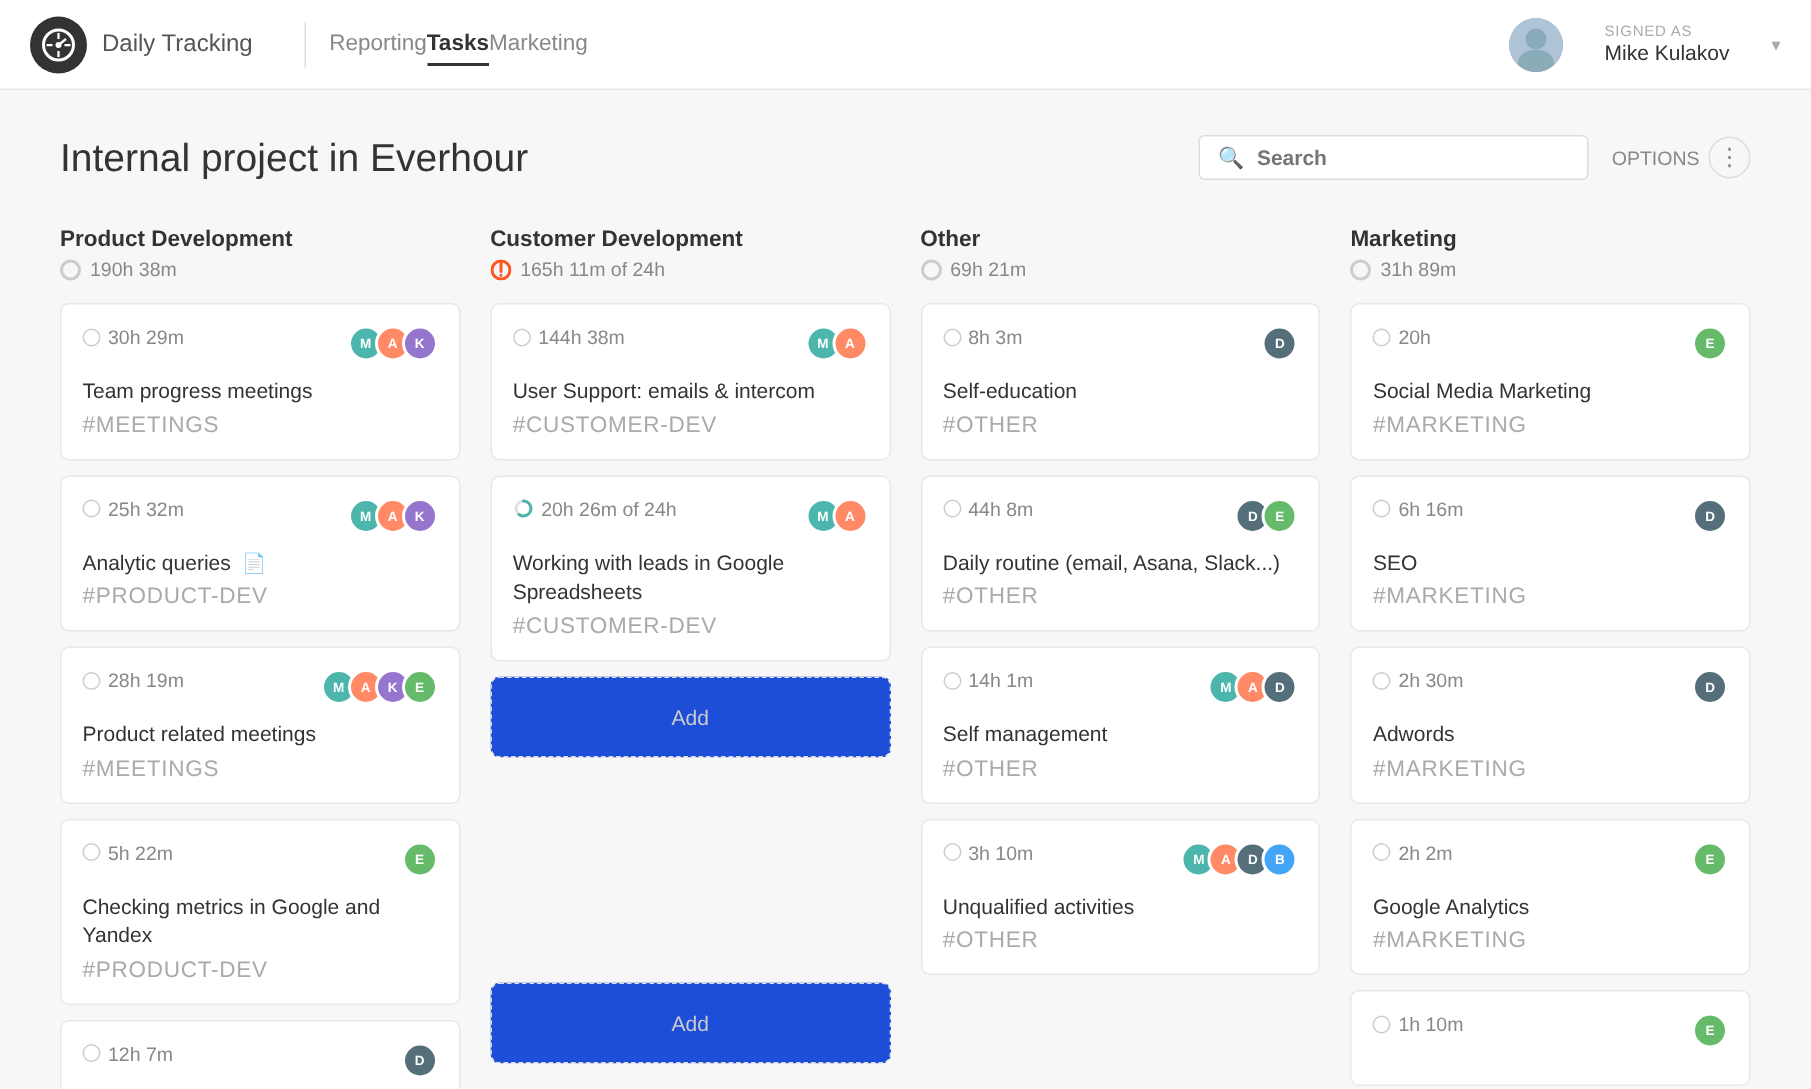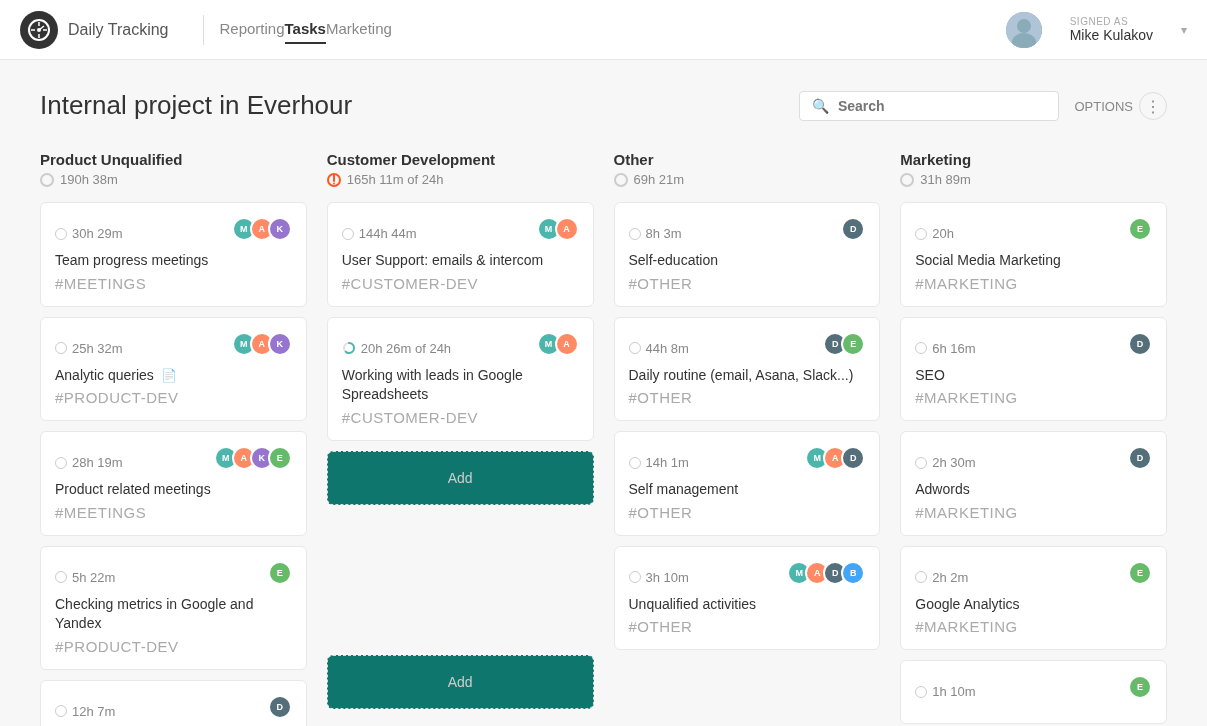--- a/index.html
+++ b/index.html
@@ -80,21 +80,21 @@
     .signed-as { font-size: 10px; color: #aaa; text-transform: uppercase; letter-spacing: 0.5px; }
     .user-name { font-size: 14px; color: #333; font-weight: 500; }
     .chevron { color: #aaa; font-size: 12px; }
 
     
     .page { padding: 30px 40px; }
 
     
     .page-header {
       display: flex;
-      align-items: flex-end;
+      align-items: flex-start;
       justify-content: space-between;
       margin-bottom: 30px;
     }
     .page-title {
       font-size: 26px;
       font-weight: 300;
       color: #333;
     }
     .page-header-right {
       display: flex;
@@ -177,21 +177,21 @@
       background: #fff;
       border: 1px solid #e8e8e8;
       border-radius: 6px;
       padding: 14px;
       margin-bottom: 10px;
       cursor: pointer;
     }
     .card-top {
       display: flex;
       justify-content: space-between;
-      align-items: flex-end;
+      align-items: flex-start;
       margin-bottom: 10px;
     }
     .card-time-row {
       display: flex;
       align-items: center;
       gap: 5px;
     }
     .card-time {
       font-size: 13px;
       color: #888;
@@ -237,21 +237,21 @@
     .avatar-circle:first-child { margin-left: 0; }
     .av-teal { background: #4db6ac; }
     .av-orange { background: #ff8a65; }
     .av-purple { background: #9575cd; }
     .av-green { background: #66bb6a; }
     .av-dark { background: #546e7a; }
     .av-blue { background: #42a5f5; }
 
     
     .add-card {
-      background: #0f766e;
+      background: #1d4ed8;
       border: 1px dashed #ddd;
       border-radius: 6px;
       padding: 18px;
       text-align: center;
       color: #ccc;
       font-size: 14px;
       cursor: pointer;
       margin-bottom: 10px;
     }
 
@@ -310,21 +310,21 @@
         <span>OPTIONS</span>
         <div class="options-dots">⋮</div>
       </div>
     </div>
   </div>
 
   <div class="columns">
 
     <div>
       <div class="column-header">
-        <div class="column-title">Product Unqualified</div>
+        <div class="column-title">Product Development</div>
         <div class="column-time">
           <div class="time-circle"></div>
           <span>190h 38m</span>
         </div>
       </div>
       <div class="card">
         <div class="card-top">
           <div class="card-time-row">
             <div class="card-time-circle"></div>
             <span class="card-time">30h 29m</span>
@@ -404,21 +404,21 @@
             <path d="M7 2 L7 8" stroke="#ff5722" stroke-width="2" stroke-linecap="round"></path>
             <circle cx="7" cy="10.5" r="1" fill="#ff5722"></circle>
           </svg>
           <span>165h 11m of 24h</span>
         </div>
       </div>
       <div class="card">
         <div class="card-top">
           <div class="card-time-row">
             <div class="card-time-circle"></div>
-            <span class="card-time">144h 44m</span>
+            <span class="card-time">144h 38m</span>
           </div>
           <div class="avatars">
             <div class="avatar-circle av-teal">M</div>
             <div class="avatar-circle av-orange">A</div>
           </div>
         </div>
         <div class="card-name">User Support: emails &amp; intercom</div>
         <div class="card-tag">#CUSTOMER-DEV</div>
       </div>
       <div class="card">

